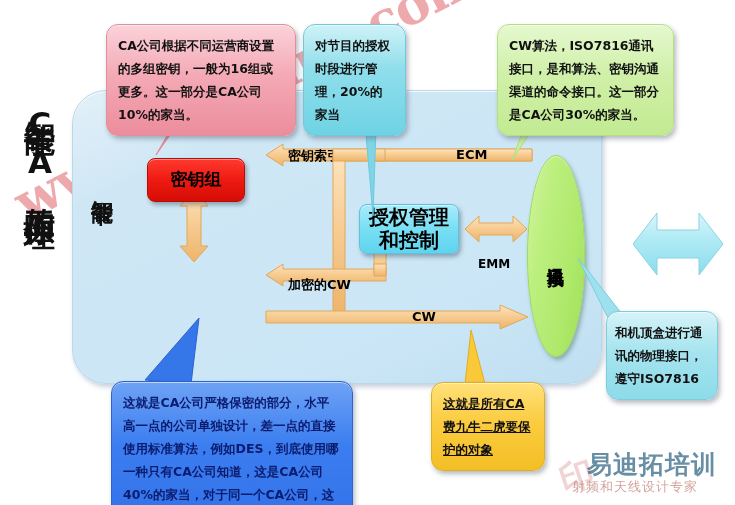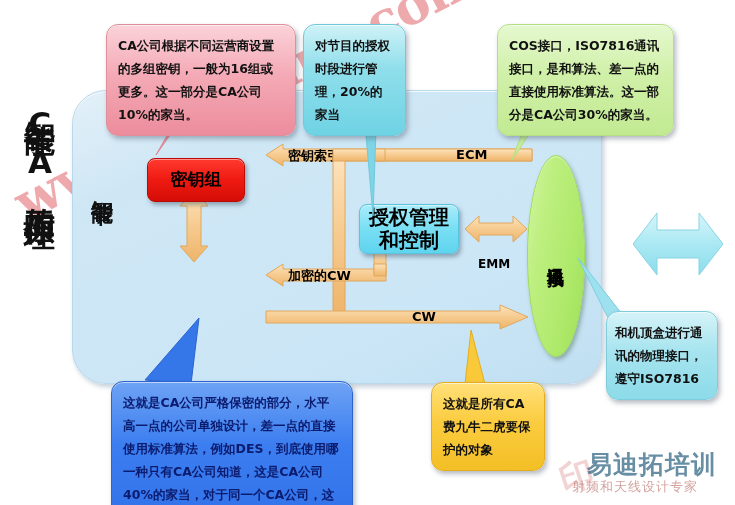--- a/index.html
+++ b/index.html
@@ -128,21 +128,21 @@
     border:1px solid #b4de82;color:#111;
   }
   .c-blue{
     left:111px;top:381px;width:242px;
     background:linear-gradient(180deg,#6ea3f5 0%,#3c7ef0 40%,#2f6fe8 100%);
     border:1px solid #2c63cf;color:#0b1b6e;
   }
   .c-gold{
     left:431px;top:382px;width:114px;
     background:linear-gradient(180deg,#ffe07a 0%,#fbcc3f 45%,#f3bf26 100%);
-    border:1px solid #e2ae1f;color:#111;
+    border:1px solid #e2ae1f;color:#111;text-decoration:underline;
   }
   .c-cyan2{
     left:606px;top:311px;width:112px;
     background:linear-gradient(180deg,#d6f3f8 0%,#a6e4ef 45%,#8ddbe9 100%);
     border:1px solid #7fcddc;color:#111;padding-left:8px;
   }
   .tail{position:absolute;pointer-events:none;}
   .tail svg{display:block;overflow:visible;}
 
   
@@ -191,21 +191,21 @@
     <svg width="52" height="12" viewBox="0 0 52 12">
       <path d="M0 0 L52 0 L52 12 L0 12 Z" fill="url(#og1)" stroke="#e0a85e" stroke-width="1"></path>
     </svg>
   </div>
 
   <div class="ar" style="left:266px;top:264px;">
     <svg width="120" height="22" viewBox="0 0 120 22">
       <path d="M0 11 L17 0 L17 5 L120 5 L120 17 L17 17 L17 22 Z" fill="url(#og1)" stroke="#e0a85e" stroke-width="1"></path>
     </svg>
   </div>
-  <div class="arlbl" style="left:288px;top:267px;">加密的CW</div>
+  <div class="arlbl" style="left:288px;top:276px;">加密的CW</div>
 
   <div class="ar" style="left:374px;top:252px;">
     <svg width="12" height="22" viewBox="0 0 12 22">
       <path d="M0 0 L12 0 L12 22 L0 22 Z" fill="url(#og1)" stroke="#e0a85e" stroke-width="1"></path>
     </svg>
   </div>
   <div class="ar" style="left:374px;top:264px;">
     <svg width="12" height="12" viewBox="0 0 12 12">
       <path d="M0 0 L12 0 L12 12 L0 12 Z" fill="url(#og1)" stroke="#e0a85e" stroke-width="1"></path>
     </svg>
@@ -293,21 +293,21 @@
 
   <div class="callout c-pink">
     <span>CA公司根据不同运营商设置的多组密钥，一般为16组或更多。这一部分是CA公司10%的家当。</span>
   </div>
 
   <div class="callout c-cyan1">
     <span>对节目的授权时段进行管理，20%的家当</span>
   </div>
 
   <div class="callout c-green">
-    <span>COS接口，ISO7816通讯接口，是和算法、差一点的直接使用标准算法。这一部分是CA公司30%的家当。</span>
+    <span>CW算法，ISO7816通讯接口，是和算法、密钥沟通渠道的命令接口。这一部分是CA公司30%的家当。</span>
   </div>
 
   <div class="callout c-blue">
     <span>这就是CA公司严格保密的部分，水平高一点的公司单独设计，差一点的直接使用标准算法，例如DES，到底使用哪一种只有CA公司知道，这是CA公司40%的家当，对于同一个CA公司，这部分都是一样的。</span>
   </div>
 
   <div class="callout c-gold">
     <span>这就是所有CA费九牛二虎要保护的对象</span>
   </div>
 

